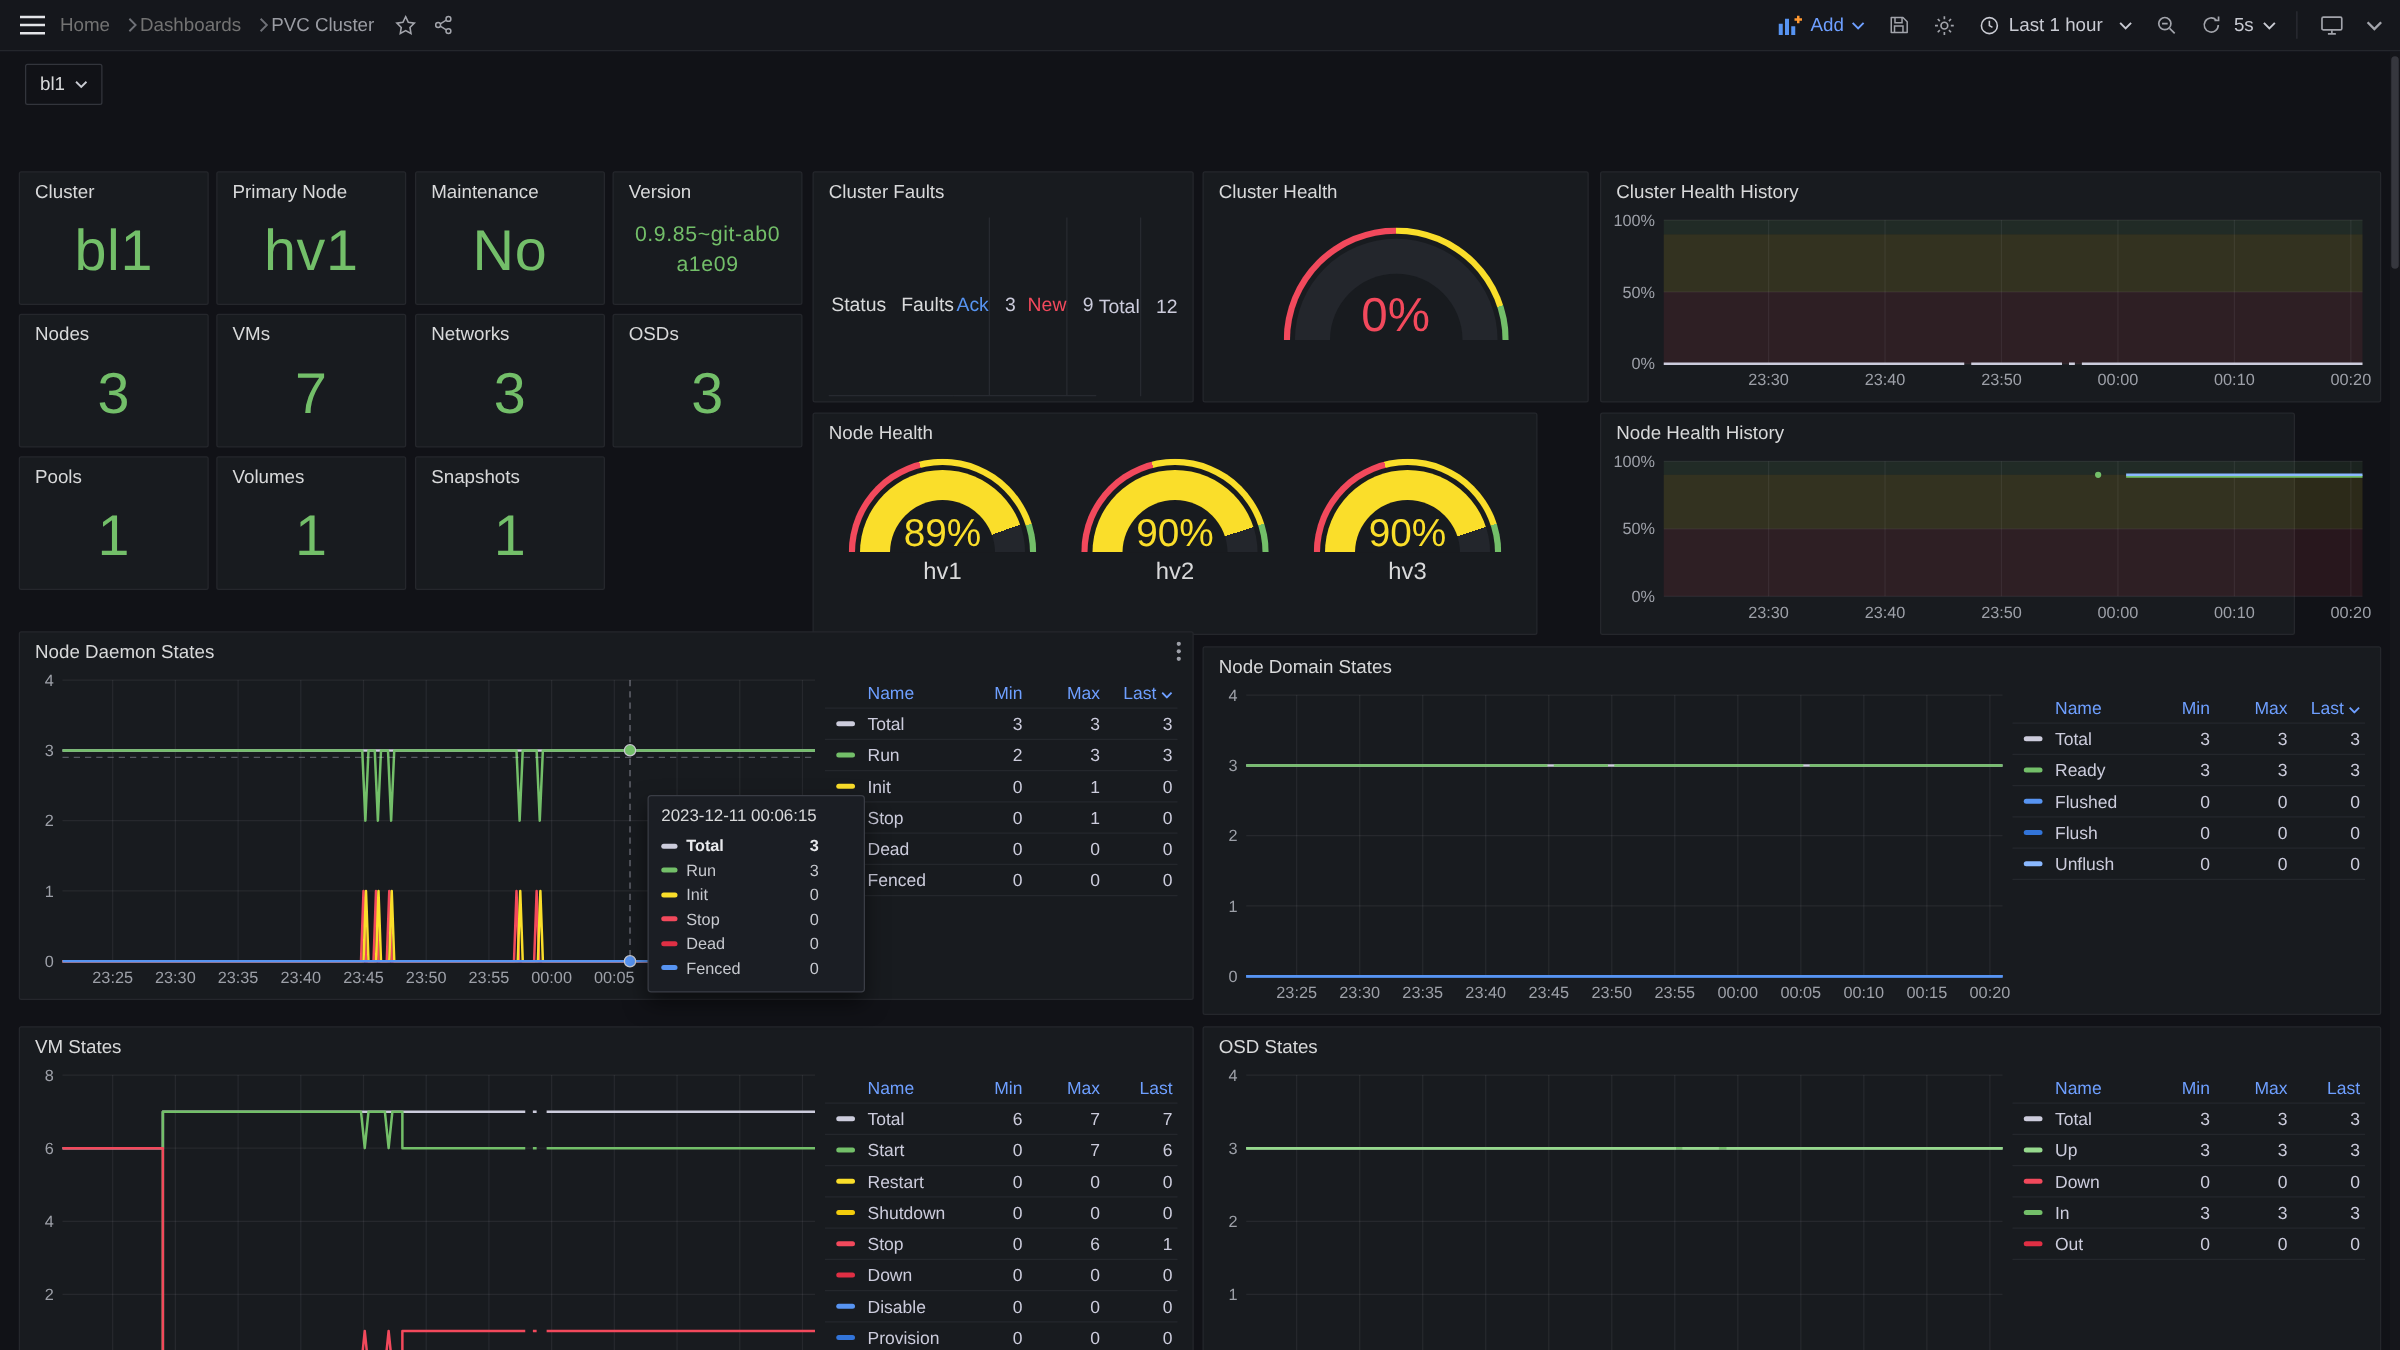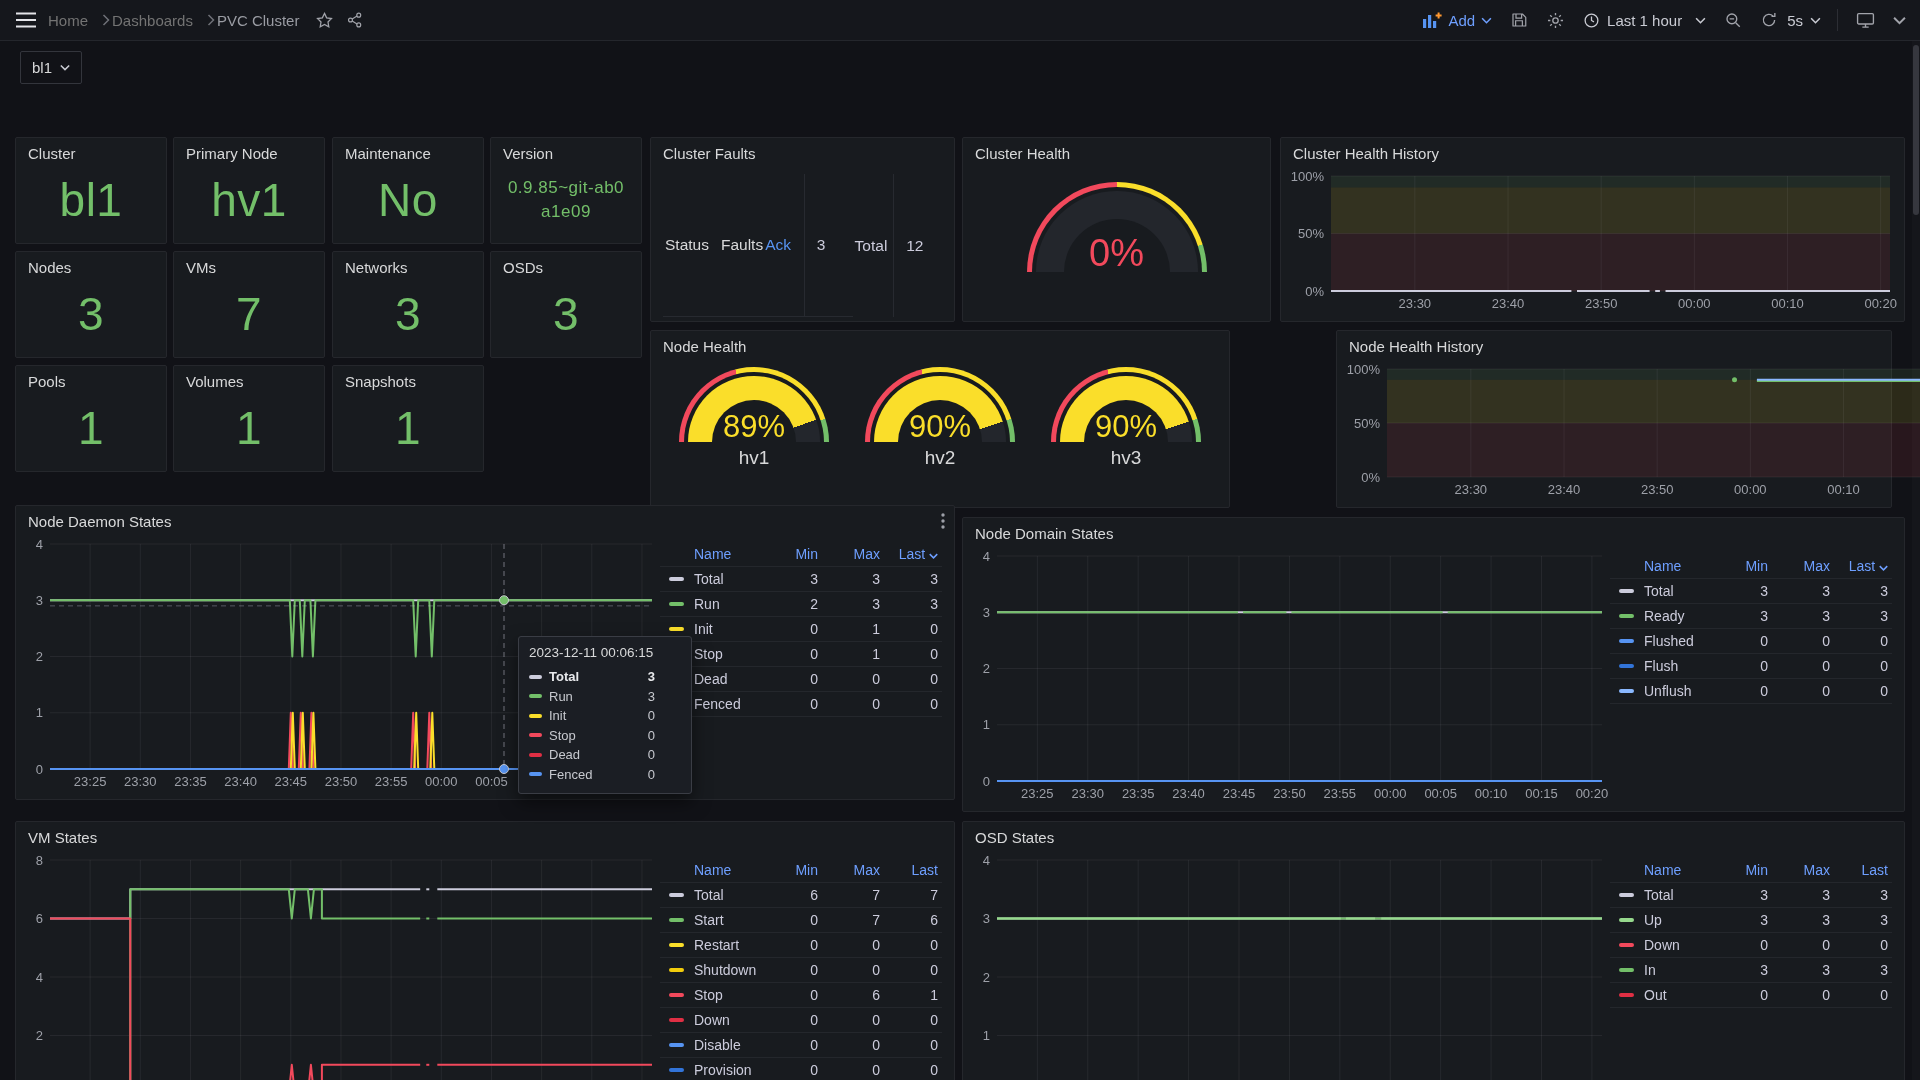--- a/index.html
+++ b/index.html
@@ -240,20 +240,24 @@
       <div class="frow head">
         <div class="fc c1">Status</div>
         <div class="fc c2">Faults</div>
       </div>
 
     <div class="frow data">
           <div class="fc c1" style="color: rgb(87, 148, 242);">Ack</div>
           <div class="fc c2">3</div>
         </div>
         <div class="frow data">
+          <div class="fc c1" style="color: rgb(242, 73, 92);">New</div>
+          <div class="fc c2">9</div>
+        </div>
+        <div class="frow data">
           <div class="fc c1" style="color: rgb(204, 204, 220);">Total</div>
           <div class="fc c2">12</div>
         </div>
       </div>
   </div>
 
   <div class="panel" style="left:962px;top:96px;width:309px;height:185px">
     <div class="ptitle">Cluster Health</div>
     <div class="gauge-center">
         <div id="gauge-cluster" style="--d: 180px; --t: 28px;">
@@ -330,21 +334,21 @@
             <div class="g-ringhole"></div>
             <div class="g-fill" style="background: conic-gradient(from 270deg, rgb(250, 222, 42) 0deg, rgb(250, 222, 42) 162deg, rgb(35, 38, 44) 162deg, rgb(35, 38, 44) 180deg, transparent 180deg, transparent 360deg);"></div>
             <div class="g-hole"></div>
             <div class="g-value" style="color: rgb(250, 222, 42); font-size: 31px;">90%</div>
           </div>
           <div class="g-label">hv3</div>
         </div>
       </div>
   </div>
 
-  <div class="panel" style="left:1336px;top:289px;width:556px;height:178px">
+  <div class="panel" style="left:1280px;top:289px;width:556px;height:178px">
     <div class="ptitle">Node Health History</div>
     <div class="gbody">
         <div class="chart"><svg width="611" height="142">
             <rect x="44" y="64" width="559" height="54" fill="rgba(242,73,92,0.10)"></rect>
             <rect x="44" y="20.799999999999997" width="559" height="43.2" fill="rgba(250,222,42,0.12)"></rect>
             <rect x="44" y="10" width="559" height="10.799999999999997" fill="rgba(115,191,105,0.10)"></rect>
             <line x1="44" y1="118" x2="603" y2="118" stroke="rgba(204,204,220,0.08)"></line>
             <text x="37" y="122.5" text-anchor="end" fill="#9DA0A8" font-size="13">0%</text>
             <line x1="44" y1="64" x2="603" y2="64" stroke="rgba(204,204,220,0.08)"></line>
             <text x="37" y="68.5" text-anchor="end" fill="#9DA0A8" font-size="13">50%</text>

